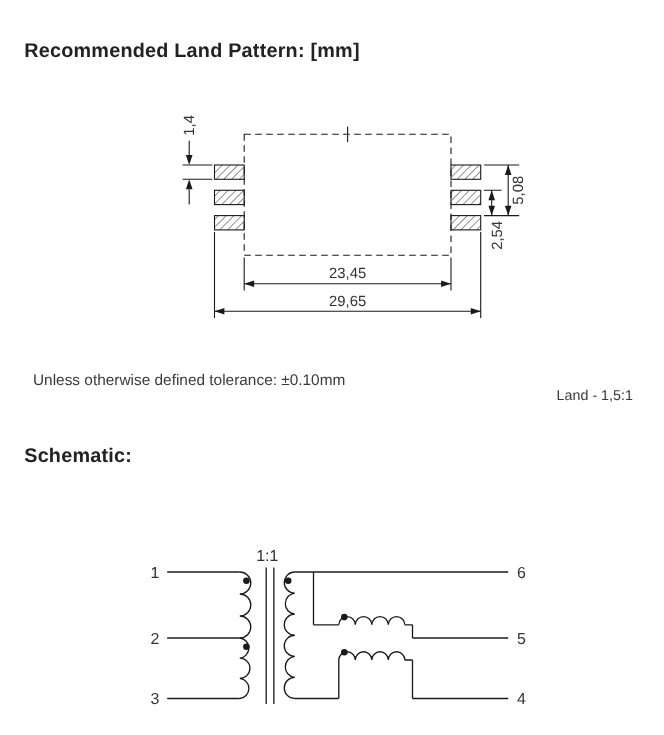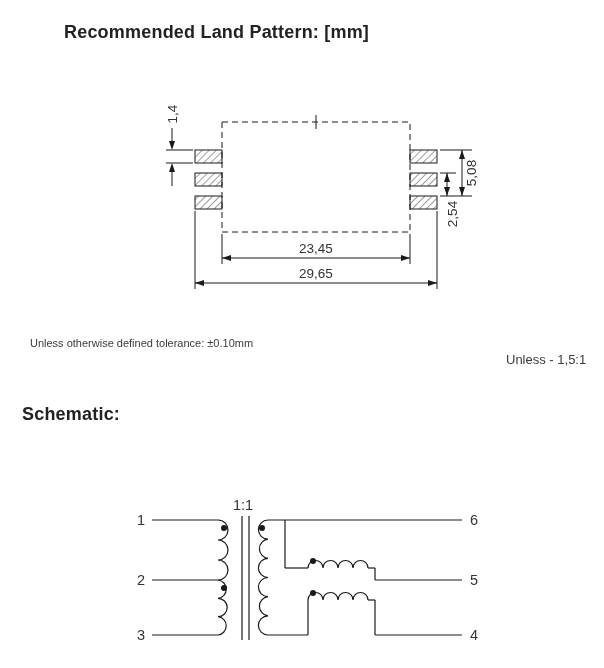--- a/index.html
+++ b/index.html
@@ -11,27 +11,27 @@
     overflow:hidden;
   }
   .heading {
     position:absolute;
     left:22px;
     font-weight:bold;
     font-size:18px;
     color:#222222;
     letter-spacing:0.2px;
   }
-  #lp-heading { top:22px;margin-left:42px; }
+  #lp-heading { top:36px; }
   #sch-heading { top:404px; }
   .lp-svg { position:absolute; top:90px; left:0; }
   .sch-svg { position:absolute; top:480px; left:0; }
   .note {
     position:absolute; top:337px; left:30px;
-    font-size:11px; color:#3a3a3a;
+    font-size:14px; color:#3a3a3a;
   }
   .scale {
     position:absolute; top:352px; left:506px;
     font-size:13px; color:#3a3a3a;
   }
   svg text { font-family:"Liberation Sans", sans-serif; fill:#333333; }
   .dimtext { font-size:13.5px; }
   .pintext { font-size:14.5px; }
 </style>
 </head>
@@ -101,21 +101,21 @@
     <g class="dimtext">
       <text x="172" y="24" text-anchor="middle" dominant-baseline="central" transform="rotate(-90 172 24)">1,4</text>
       <text x="471" y="83" text-anchor="middle" dominant-baseline="central" transform="rotate(-90 471 83)">5,08</text>
       <text x="452" y="124" text-anchor="middle" dominant-baseline="central" transform="rotate(-90 452 124)">2,54</text>
       <text x="316" y="163" text-anchor="middle">23,45</text>
       <text x="316" y="188" text-anchor="middle">29,65</text>
     </g>
   </svg>
 
   <div class="note">Unless otherwise defined tolerance: ±0.10mm</div>
-  <div class="scale">Unless - 1,5:1</div>
+  <div class="scale">Land - 1,5:1</div>
 
   <h2 id="sch-heading" class="heading">Schematic:</h2>
 
   <svg class="sch-svg" width="604" height="188" viewBox="0 0 604 188">
 
     <g stroke="#1a1a1a" stroke-width="1.2" fill="none">
 
       <line x1="152" y1="40" x2="218" y2="40"></line>
       <line x1="152" y1="100" x2="218" y2="100"></line>
       <line x1="152" y1="155" x2="218" y2="155"></line>

